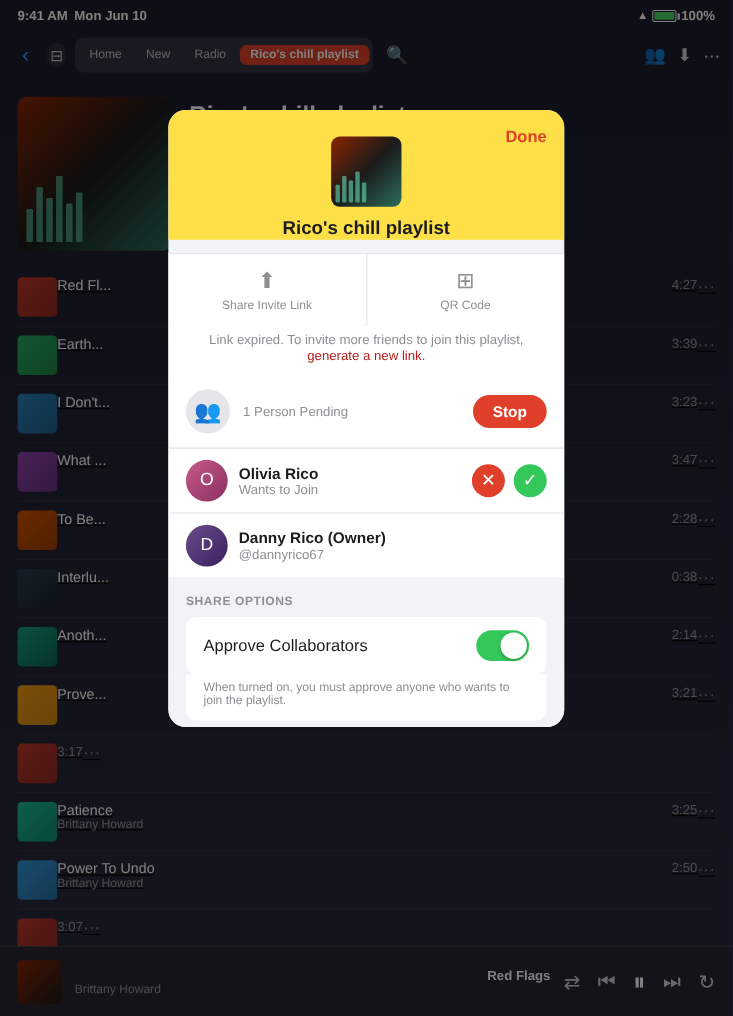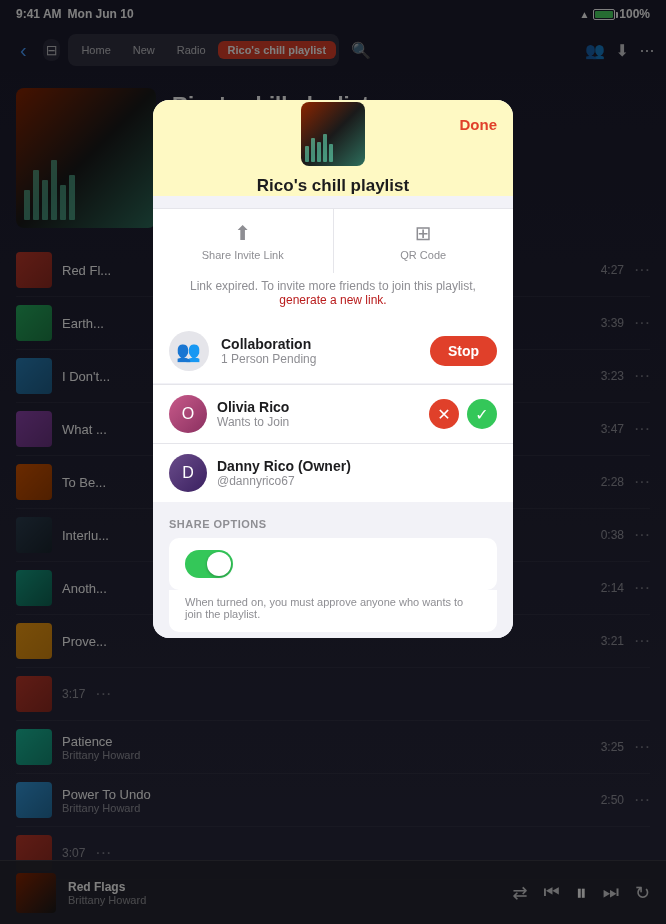--- a/index.html
+++ b/index.html
@@ -190,24 +190,24 @@
       margin-top: 16px;
       cursor: pointer;
     }
 
     
     .track-list {
       padding: 0 16px;
     }
     .track-item {
       display: flex;
-      align-items: center;
+      align-items: flex-start;
       padding: 8px 0;
       border-bottom: 1px solid rgba(255,255,255,0.05);
-      gap: 10px;
+      text-decoration: underline;
     }
     .track-thumb {
       width: 36px;
       height: 36px;
       border-radius: 4px;
       flex-shrink: 0;
       background: #555;
     }
     .track-info { flex: 1; }
     .track-name { color: white; font-size: 13px; }
@@ -227,21 +227,21 @@
       align-items: center;
       padding: 0 16px;
       gap: 12px;
     }
     .np-art {
       width: 40px; height: 40px;
       border-radius: 4px;
       background: linear-gradient(135deg, #8B2500, #1a1a1a);
     }
     .np-info { flex: 1; }
-    .np-title { color: white; font-size: 12px; font-weight: 600; }
+    .np-title { color: white; font-size: 12px; font-weight: 600; text-align: right; }
     .np-artist { color: rgba(255,255,255,0.5); font-size: 11px; }
     .np-controls { display: flex; gap: 16px; align-items: center; }
     .np-btn { color: rgba(255,255,255,0.8); font-size: 18px; cursor: pointer; background: none; border: none; }
     .np-btn.main { color: white; font-size: 22px; }
 
     
     .modal-overlay {
       position: absolute;
       top: 0; left: 0; right: 0; bottom: 0;
       background: rgba(0,0,0,0.5);
@@ -255,22 +255,22 @@
     
     .modal-sheet {
       background: #f2f2f7;
       border-radius: 16px;
       width: 360px;
       padding: 0;
       overflow: hidden;
     }
 
     .modal-header {
-      background: #fef9c3;
-      padding: 2px 16px 0;
+      background: #fde047;
+      padding: 24px 16px 0;
       text-align: center;
       position: relative;
     }
     .modal-done-btn {
       position: absolute;
       top: 16px;
       right: 16px;
       color: #e0402a;
       font-size: 15px;
       font-weight: 600;
@@ -676,21 +676,20 @@
     </div>
 
     <div class="link-expired">
       <span>Link expired. To invite more friends to join this playlist,</span>
       <a class="link-generate" href="#">generate a new link.</a>
     </div>
 
     <div class="collab-row">
       <div class="collab-icon">👥</div>
       <div class="collab-info">
-        <div class="collab-title">Collaboration</div>
         <div class="collab-subtitle">1 Person Pending</div>
       </div>
       <button class="stop-btn">Stop</button>
     </div>
 
     <div class="person-row">
       <div class="person-avatar avatar-olivia">
         <span style="color:white;font-size:16px;">O</span>
       </div>
       <div class="person-info">
@@ -709,20 +708,21 @@
       </div>
       <div class="person-info">
         <div class="person-name">Danny Rico (Owner)</div>
         <div class="person-status">@dannyrico67</div>
       </div>
     </div>
 
     <div class="share-options-section">
       <div class="share-options-label">SHARE OPTIONS</div>
       <div class="approve-row">
+        <span class="approve-label">Approve Collaborators</span>
         <div class="toggle">
           <div class="toggle-knob"></div>
         </div>
       </div>
       <div class="approve-desc">When turned on, you must approve anyone who wants to join the playlist.</div>
     </div>
 
   </div>
 </div>
 

